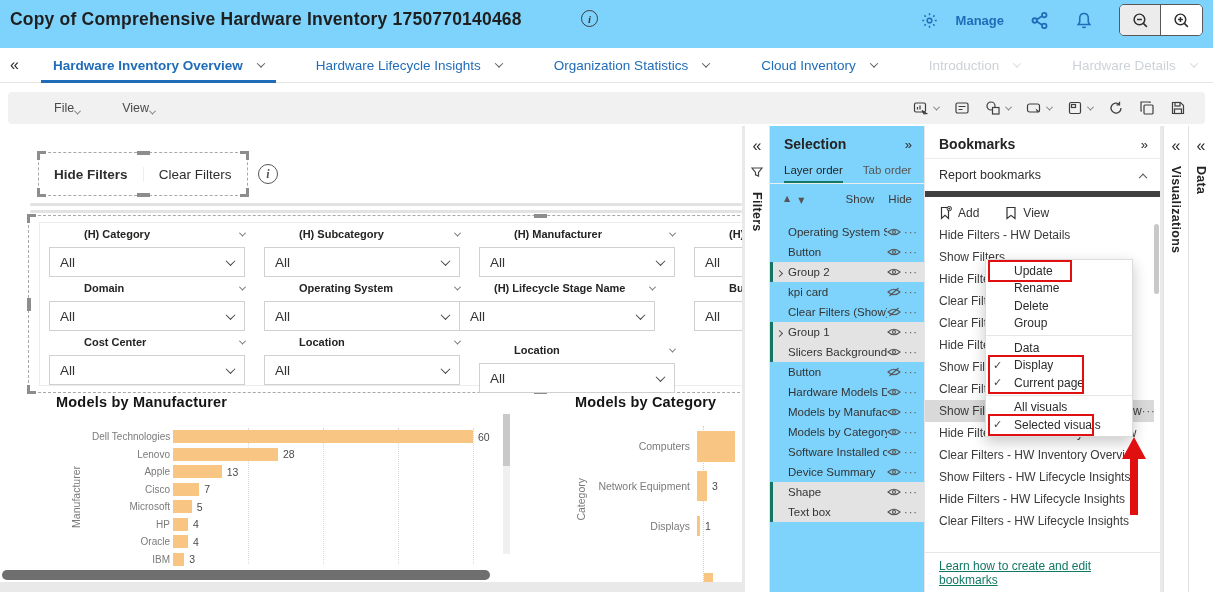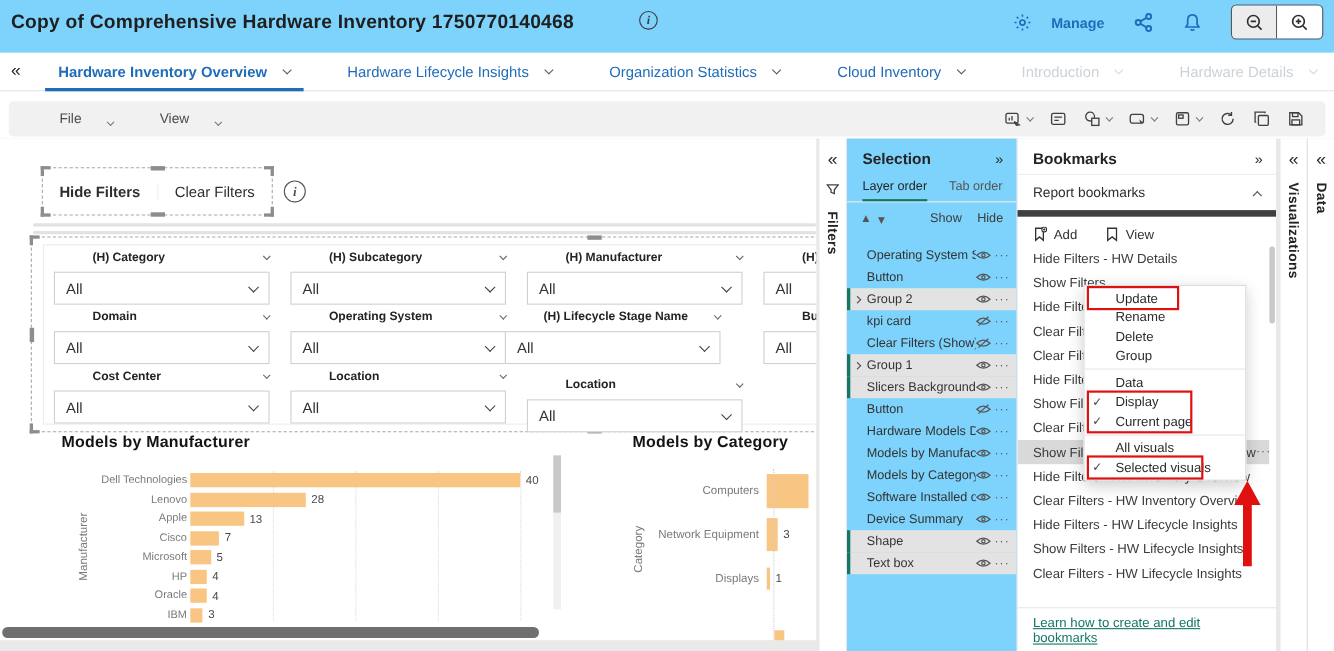--- a/index.html
+++ b/index.html
@@ -27,21 +27,21 @@
   .page-tab { position:relative; height:35px; display:flex; align-items:center; gap:15px; padding:0 26px; font-size:13.5px; color:#1f6cb8; cursor:pointer; white-space:nowrap; }
   .page-tab.active { font-weight:bold; }
   .page-tab.active::after { content:""; position:absolute; left:14px; right:14px; bottom:0; height:3px; background:#1f6cb8; }
   .page-tab.disabled { color:#ccd2d8; }
   .chev { display:inline-block; width:6px; height:6px; border-right:1.5px solid currentColor; border-bottom:1.5px solid currentColor; transform:rotate(45deg) translate(-1px,-1px); }
   .page-tab .chev { color:#3c3c3c; opacity:.85; }
   .page-tab.disabled .chev { color:#ccd2d8; }
 
   
   .toolbar { position:absolute; left:8px; right:8px; top:92px; height:32px; background:#f1f1f1; border-radius:4px; display:flex; align-items:center; }
-  .menu-entry { display:flex; align-items:flex-end; gap:24px; font-size:12.5px; color:#4b4b4b; cursor:pointer; }
+  .menu-entry { display:flex; align-items:flex-end; gap:1px; font-size:12.5px; color:#4b4b4b; cursor:pointer; }
   .menu-entry .chev { width:5px; height:5px; color:#7a7a7a; }
   .menu-file { margin-left:46px; } .menu-view { margin-left:42px; }
   .toolbar-icons { margin-left:auto; display:flex; align-items:center; gap:9px; padding-right:16px; }
   .t-icon { display:flex; align-items:center; gap:5px; padding:3px; cursor:pointer; color:#3f3f3f; }
   .t-icon .chev { width:5px; height:5px; color:#7a7a7a; }
 
   
   .main { position:absolute; left:0; top:126px; right:0; bottom:0; background:#e9e9e9; }
   .canvas { position:absolute; left:0; top:0; width:742px; height:456px; background:#fff; overflow:hidden; }
 
@@ -456,21 +456,21 @@
       <div class="c1-plot">
         <div class="c1-grid" style="left:192px;"></div>
         <div class="c1-grid" style="left:267px;"></div>
         <div class="c1-grid" style="left:342px;"></div>
         <div class="c1-grid" style="left:417px;"></div>
         <div>
 
         <div class="c1-row">
               <span class="c1-label">Dell Technologies</span>
               <div class="c1-bar" style="width: 300px;"></div>
-              <span class="c1-val">40</span>
+              <span class="c1-val">60</span>
             </div>
             <div class="c1-row">
               <span class="c1-label">Lenovo</span>
               <div class="c1-bar" style="width: 105px;"></div>
               <span class="c1-val">28</span>
             </div>
             <div class="c1-row">
               <span class="c1-label">Apple</span>
               <div class="c1-bar" style="width: 48.75px;"></div>
               <span class="c1-val">13</span>
@@ -818,25 +818,25 @@
           </div>
           <div class="bm-row">
             <span>Hide Filters - HW Inventory Overview</span>
 
           </div>
           <div class="bm-row">
             <span>Clear Filters - HW Inventory Overview</span>
 
           </div>
           <div class="bm-row">
+            <span>Show Filters - HW Lifecycle Insights</span>
+
+          </div>
+          <div class="bm-row">
             <span>Hide Filters - HW Lifecycle Insights</span>
-
-          </div>
-          <div class="bm-row">
-            <span>Show Filters - HW Lifecycle Insights</span>
 
           </div>
           <div class="bm-row">
             <span>Clear Filters - HW Lifecycle Insights</span>
 
           </div>
         </div>
     </div>
     <div class="bm-scroll"></div>
     <div class="bm-footer">

